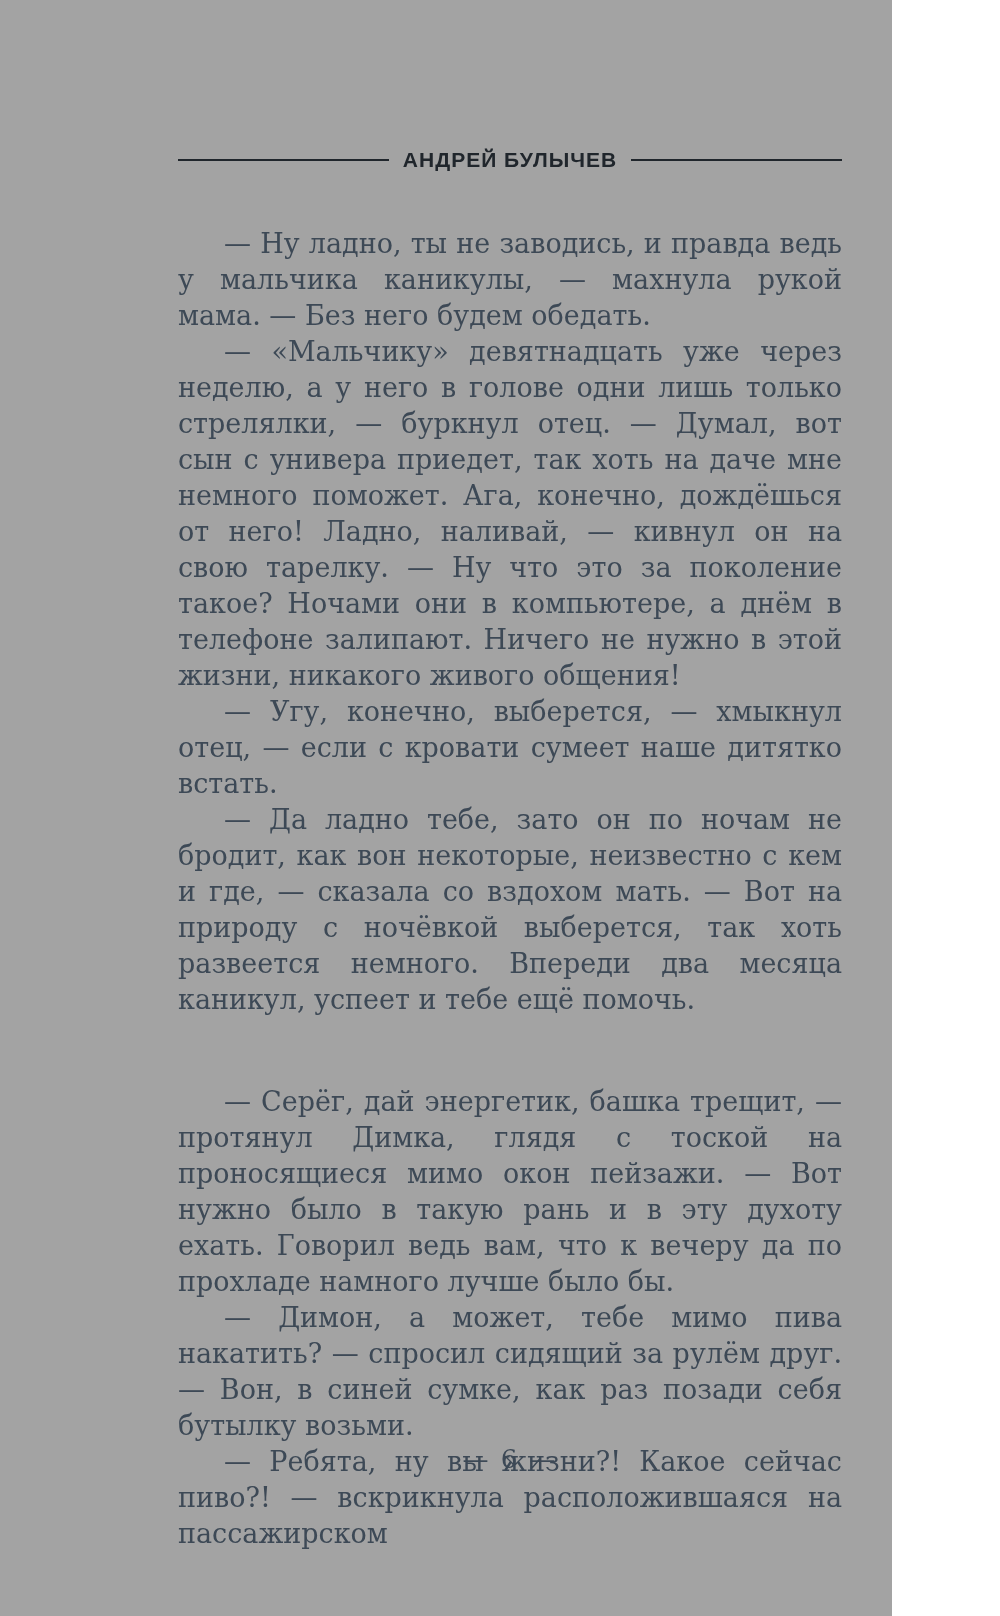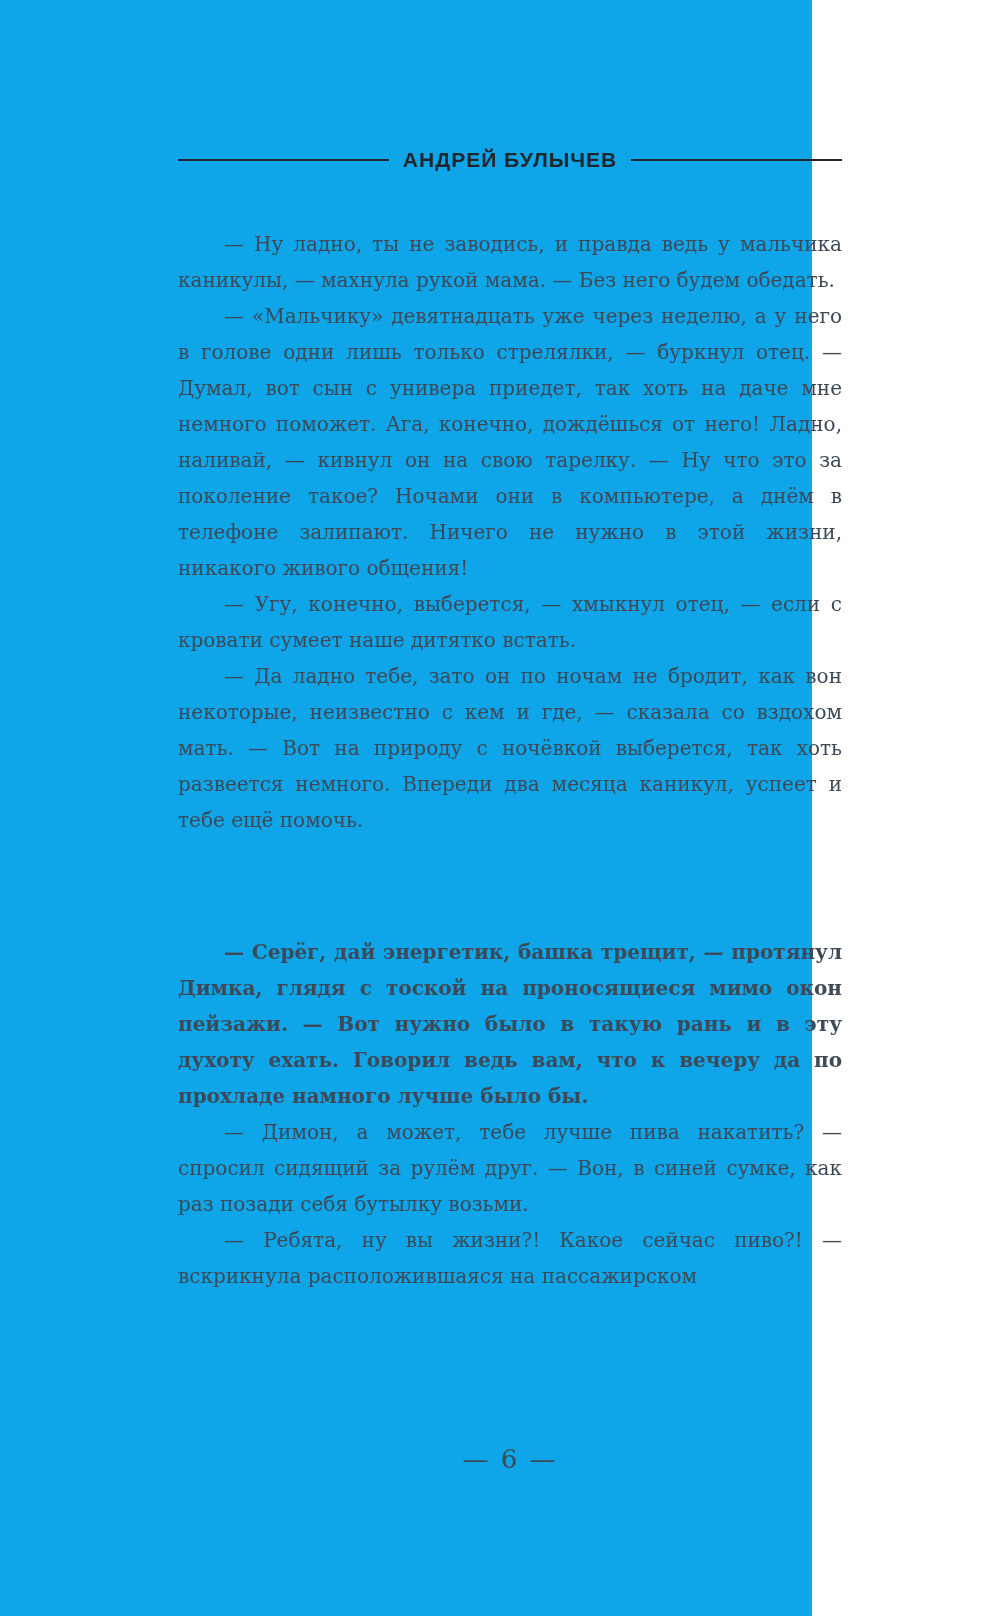--- a/index.html
+++ b/index.html
@@ -6,23 +6,23 @@
 
   html, body {
     width: 1000px;
     height: 1616px;
     background: #ffffff;
     overflow: hidden;
   }
 
   .page {
     position: relative;
-    width: 812px;
+    width: 892px;
     height: 1616px;
-    background: #0ea5e9;
+    background: #a3a3a3;
     padding: 148px 160px 0 178px;
     font-family: "DejaVu Serif", "Liberation Serif", serif;
   }
 
   .page-header {
     display: flex;
     align-items: center;
     width: 664px;
     margin-bottom: 54px;
   }
@@ -39,34 +39,33 @@
     font-size: 21px;
     letter-spacing: 1px;
     color: #20262c;
     padding: 0 14px;
     white-space: nowrap;
   }
 
   .text-block {
     width: 664px;
     color: #3d4956;
-    font-size: 20px;
+    font-size: 27px;
     line-height: 36px;
     text-align: justify;
     hyphens: auto;
     -webkit-hyphens: auto;
   }
 
   .text-block p {
     text-indent: 46px;
   }
 
   .section-start {
-    margin-top: 96px;
-    font-weight: bold;
+    margin-top: 66px;
   }
 
   .page-footer {
     position: absolute;
     left: 178px;
     width: 664px;
     bottom: 142px;
     text-align: center;
   }
 
@@ -86,21 +85,21 @@
     <h1 class="author">АНДРЕЙ БУЛЫЧЕВ</h1>
     <span class="rule"></span>
   </header>
 
   <main class="text-block">
     <p>— Ну ладно, ты не заводись, и правда ведь у мальчика каникулы, — махнула рукой мама. — Без него будем обедать.</p>
     <p>— «Мальчику» девятнадцать уже через неделю, а у него в голове одни лишь только стрелялки, — буркнул отец. — Думал, вот сын с универа приедет, так хоть на даче мне немного поможет. Ага, конечно, дождёшься от него! Ладно, наливай, — кивнул он на свою тарелку. — Ну что это за поколение такое? Ночами они в компьютере, а днём в телефоне залипают. Ничего не нужно в этой жизни, никакого живого общения!</p>
     <p>— Угу, конечно, выберется, — хмыкнул отец, — если с кровати сумеет наше дитятко встать.</p>
     <p>— Да ладно тебе, зато он по ночам не бродит, как вон некоторые, неизвестно с кем и где, — сказала со вздохом мать. — Вот на природу с ночёвкой выберется, так хоть развеется немного. Впереди два месяца каникул, успеет и тебе ещё помочь.</p>
     <p class="section-start">— Серёг, дай энергетик, башка трещит, — протянул Димка, глядя с тоской на проносящиеся мимо окон пейзажи. — Вот нужно было в такую рань и в эту духоту ехать. Говорил ведь вам, что к вечеру да по прохладе намного лучше было бы.</p>
-    <p>— Димон, а может, тебе лучше пива накатить? — спросил сидящий за рулём друг. — Вон, в синей сумке, как раз позади себя бутылку возьми.</p>
+    <p>— Димон, а может, тебе мимо пива накатить? — спросил сидящий за рулём друг. — Вон, в синей сумке, как раз позади себя бутылку возьми.</p>
     <p>— Ребята, ну вы жизни?! Какое сейчас пиво?! — вскрикнула расположившаяся на пассажирском</p>
   </main>
 
   <footer class="page-footer">
     <span class="page-number">— 6 —</span>
   </footer>
 
 </div>
 
 </body></html>

